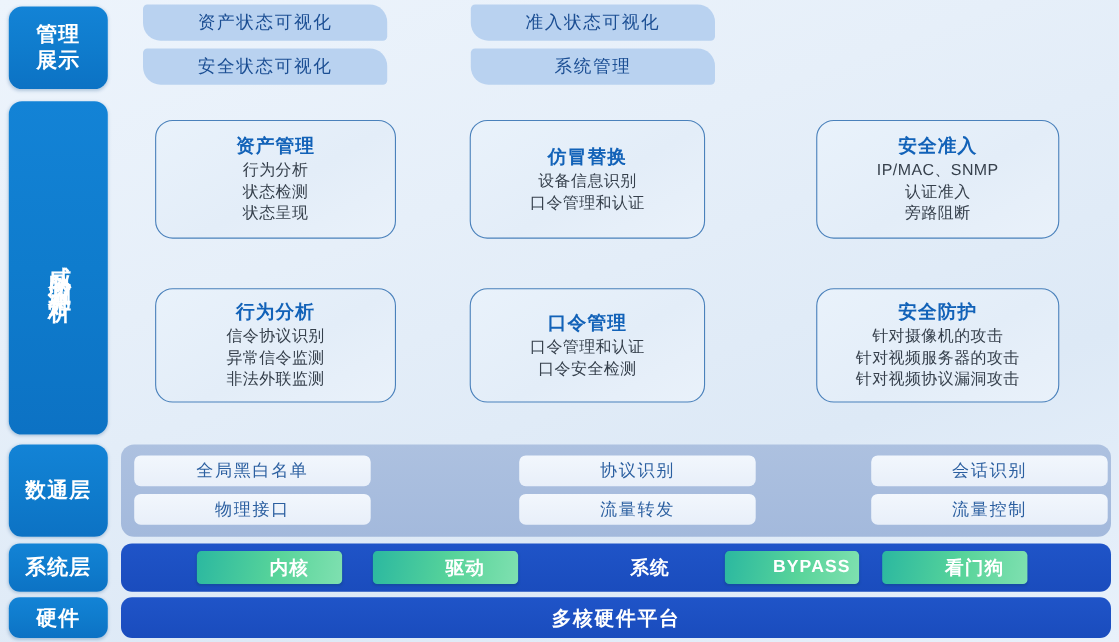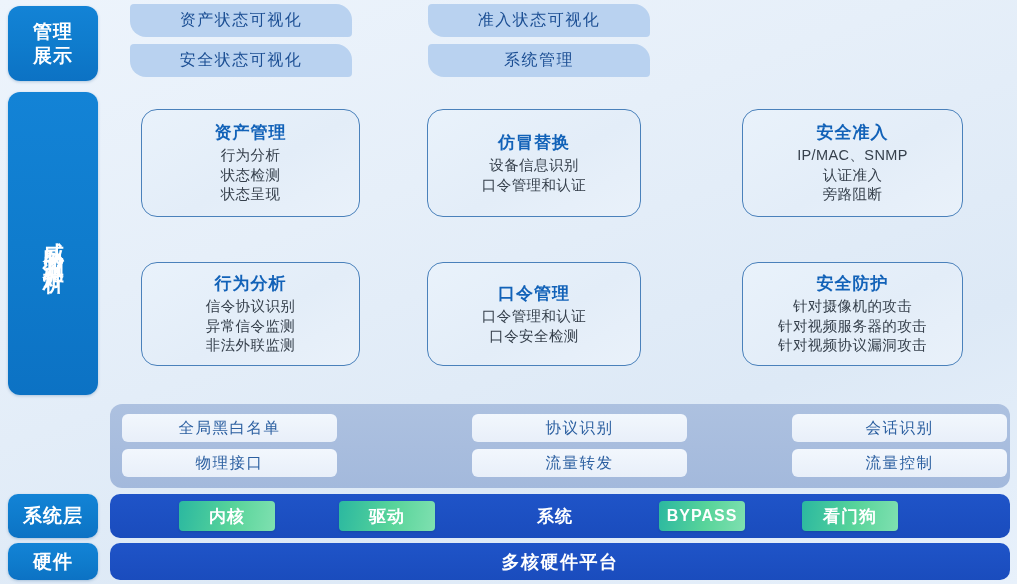--- a/index.html
+++ b/index.html
@@ -191,20 +191,21 @@
     position: absolute;
     top: 7px;
     height: 30px;
     display: flex;
     align-items: center;
     justify-content: center;
     color: #ffffff;
     font-weight: bold;
     font-size: 17px;
     letter-spacing: 1px;
+    padding-left: 36px;
   }
   .sys-item.badge {
     background: linear-gradient(100deg, #2bb8a0 0%, #58d49a 55%, #7fe0b0 100%);
     border-radius: 4px;
     box-shadow: 0 1px 2px rgba(0,60,70,0.2);
   }
   .sys-item.plain { background: transparent; }
   .sys-kernel  { left: 69px;  width: 96px; }
   .sys-driver  { left: 229px; width: 96px; }
   .sys-system  { left: 400px; width: 90px; }
@@ -239,20 +240,23 @@
     <div>
       <div>管理</div>
       <div>展示</div>
     </div>
   </div>
 
   <div class="rail rail-threat">
     <span class="vtext">威胁监测分析</span>
   </div>
 
+  <div class="rail rail-datacom">
+    <span>数通层</span>
+  </div>
 
   <div class="rail rail-system">
     <span>系统层</span>
   </div>
 
   <div class="rail rail-hardware">
     <span>硬件</span>
   </div>
 
   <div class="top-area">

